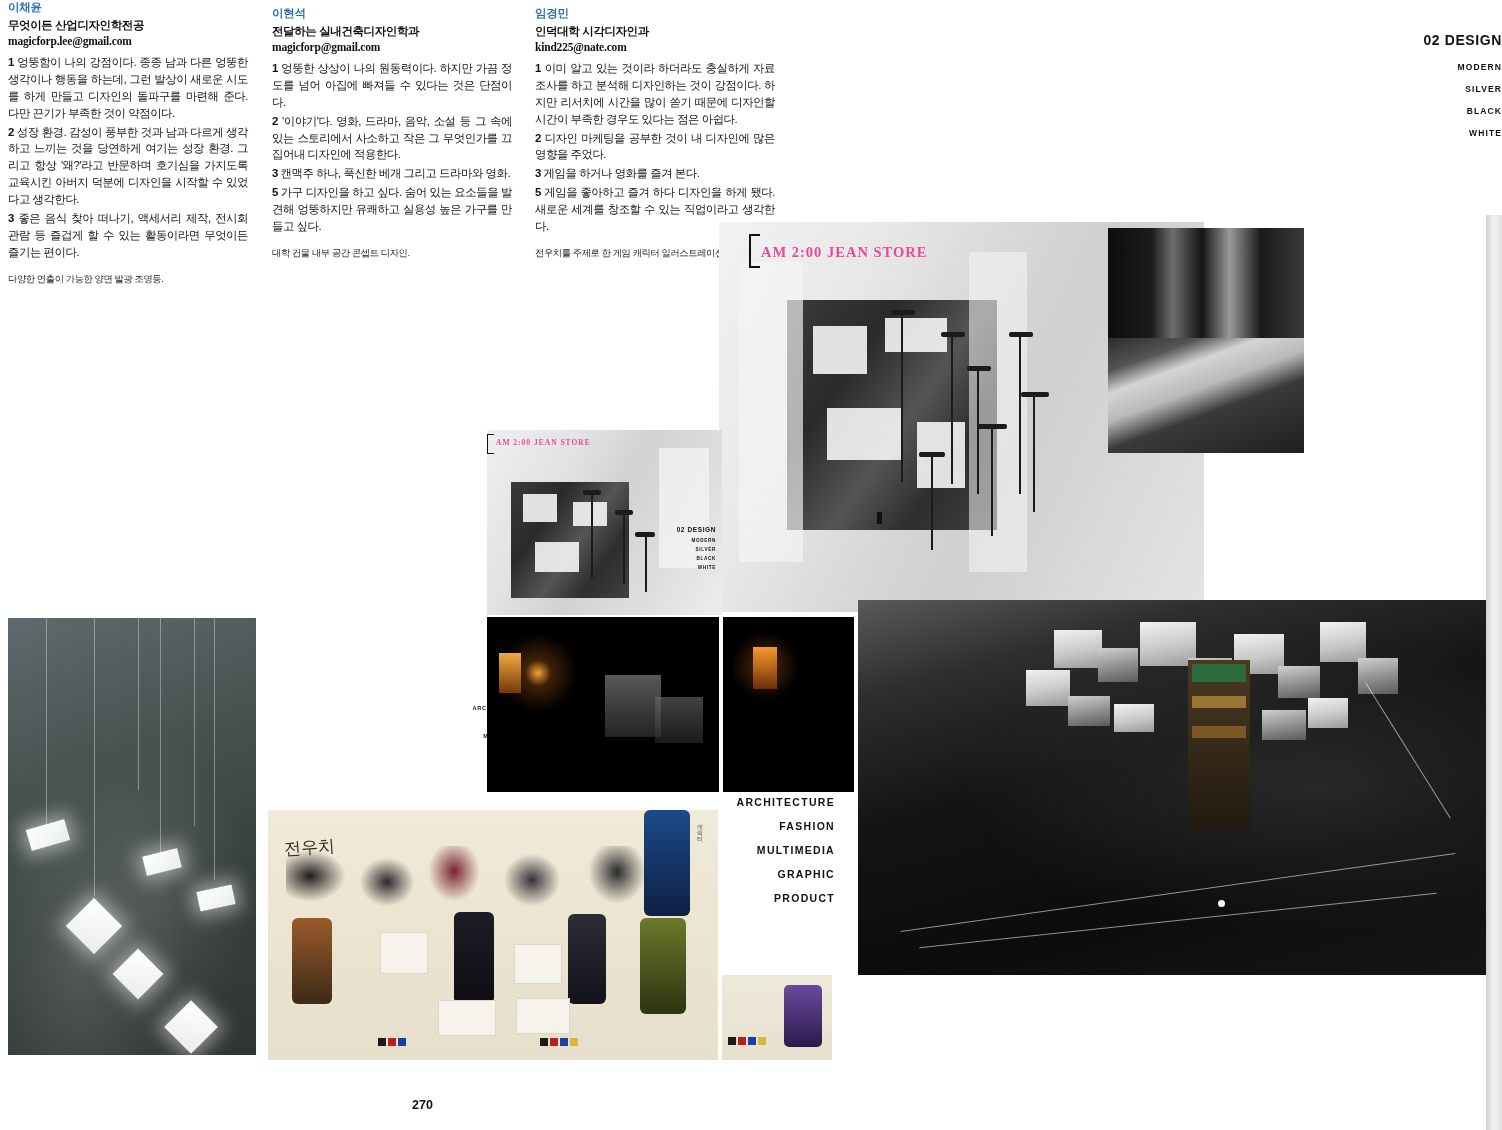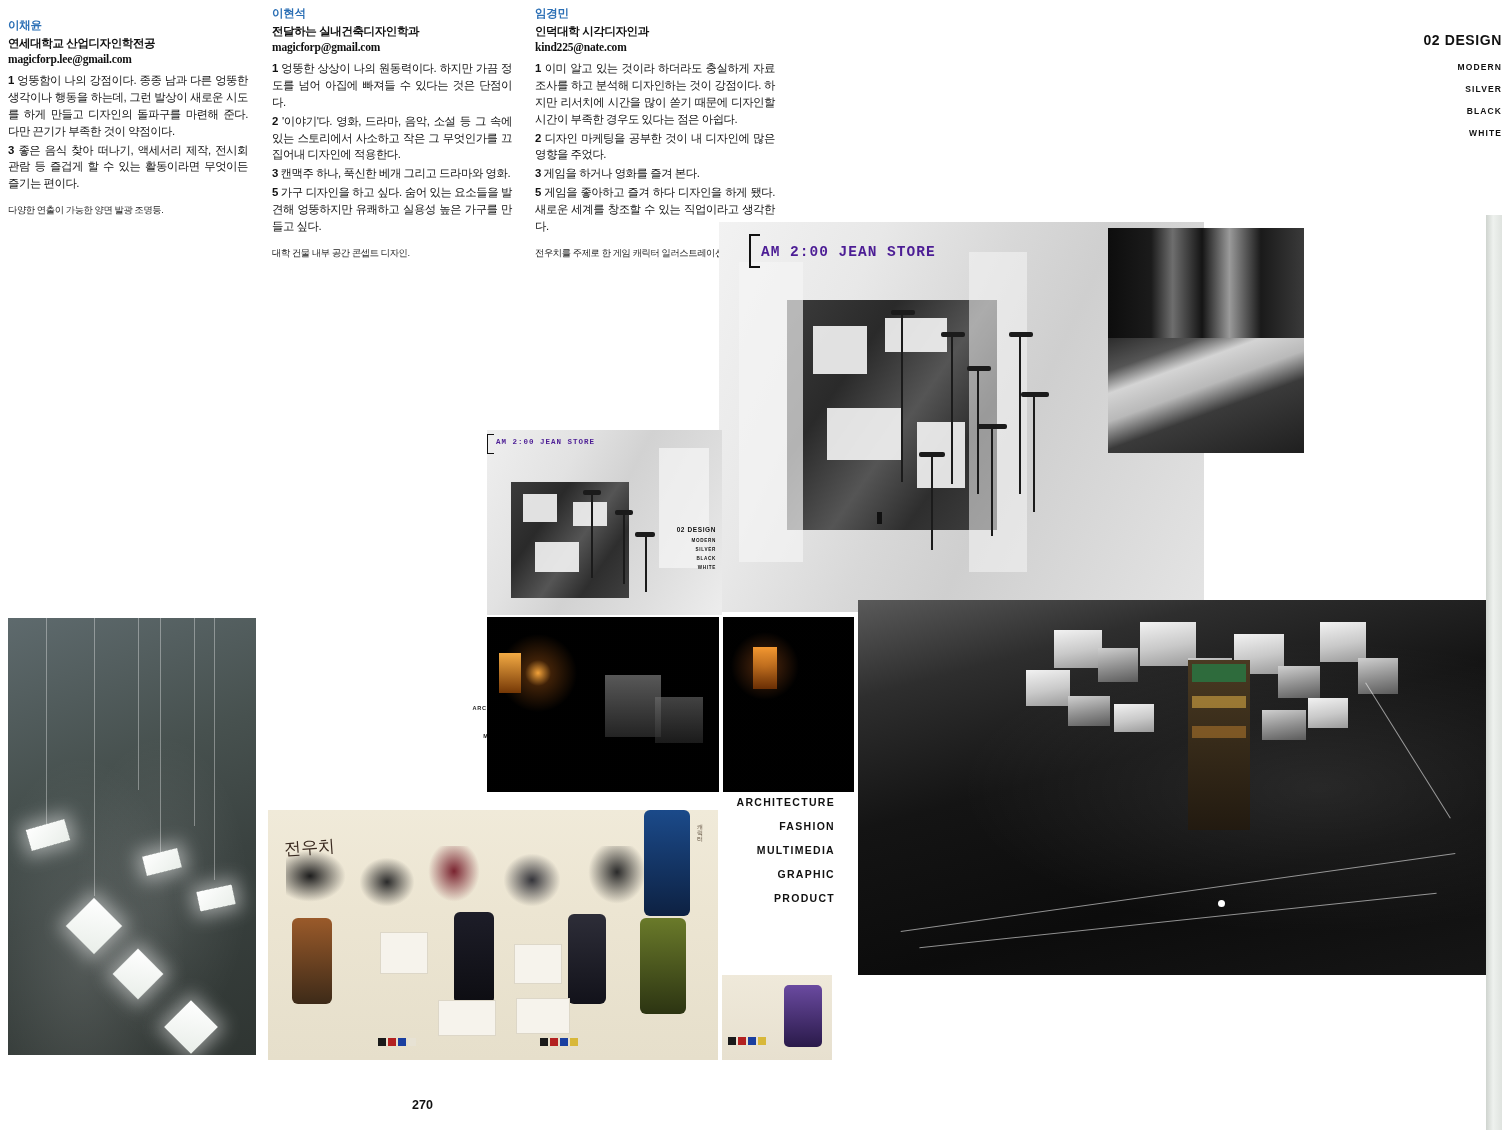--- a/index.html
+++ b/index.html
@@ -2,21 +2,21 @@
 <html><head>
 <meta charset="utf-8">
 <style>
   html,body{margin:0;padding:0;background:#ffffff;}
   body{width:1502px;height:1130px;position:relative;overflow:hidden;
        font-family:"Liberation Sans", sans-serif;color:#111;}
   .page{position:absolute;left:0;top:0;width:1502px;height:1130px;background:#fff;}
 
   
   .col{position:absolute;width:240px;}
-  .col1{left:8px;top:18px;}
+  .col1{left:8px;top:0;}
   .col2{left:272px;top:6px;}
   .col3{left:535px;top:6px;}
 
   .name{font-size:11.5px;font-weight:bold;color:#2b6fb5;margin:0 0 3px 0;letter-spacing:-0.3px;}
   .dept{font-size:11.5px;font-weight:bold;color:#111;margin:0 0 2px 0;letter-spacing:-0.4px;}
   .mail{font-family:"Liberation Serif", serif;font-size:11.5px;font-weight:bold;color:#111;margin:0 0 7px 0;letter-spacing:-0.2px;}
 
   .para{font-size:11.4px;line-height:1.48;letter-spacing:-0.45px;margin:0 0 2px 0;text-align:justify;}
   .para b{font-weight:bold;}
   .num{font-weight:bold;}
@@ -35,22 +35,22 @@
   .cord{position:absolute;width:1px;background:rgba(255,255,255,0.35);top:0;}
   .shade{position:absolute;background:linear-gradient(145deg,#ffffff,#e9eee9);
           box-shadow:0 0 18px 6px rgba(255,255,255,0.45);}
   .shade.d{transform:rotate(45deg);}
 
   
   #jean-top{left:719px;top:222px;width:485px;height:390px;background:#ffffff;}
   #jean-top-photo{position:absolute;left:0;top:0;width:485px;height:390px;
      background:
        linear-gradient(115deg,#f2f2f2 0%,#e8e8e8 25%,#d8d8d8 45%,#cfcfcf 60%,#e4e4e4 100%);}
-  .jt-label{position:absolute;font-family:Liberation Mono, monospace;font-weight:bold;
-     letter-spacing:1px;color:#4c1d95;}
+  .jt-label{position:absolute;font-family:Liberation Serif, serif;font-weight:bold;
+     letter-spacing:1px;color:#ec4899;}
 
   .dark-plan{position:absolute;background:
       linear-gradient(125deg,#3b3b3b 0%,#2a2a2a 30%,#555 55%,#2e2e2e 75%,#404040 100%);}
   .light-block{position:absolute;background:rgba(245,245,245,0.9);}
   .pole{position:absolute;background:#1b1b1b;width:2px;}
   .pole-head{position:absolute;background:#1b1b1b;height:5px;border-radius:2px;}
 
   
   #int-a{left:1108px;top:228px;width:196px;height:115px;
      background:linear-gradient(90deg,#0d0d0d 0%,#1b1b1b 22%,#6e6e6e 33%,#141414 48%,#9a9a9a 62%,#1a1a1a 78%,#3a3a3a 100%);}
@@ -104,23 +104,24 @@
 
   .pageno{position:absolute;left:412px;top:1098px;font-size:12.5px;font-weight:bold;color:#111;}
 </style>
 </head>
 <body>
 
 <div class="page">
 
   <div class="col col1">
     <div class="name">이채윤</div>
-    <div class="dept">연세대학교 산업디자인학전공</div>
+    <div class="dept">무엇이든 산업디자인학전공</div>
     <div class="mail">magicforp.lee@gmail.com</div>
     <p class="para"><b class="num">1</b> 엉뚱함이 나의 강점이다. 종종 남과 다른 엉뚱한 생각이나 행동을 하는데, 그런 발상이 새로운 시도를 하게 만들고 디자인의 돌파구를 마련해 준다. 다만 끈기가 부족한 것이 약점이다.</p>
+    <p class="para"><b class="num">2</b> 성장 환경. 감성이 풍부한 것과 남과 다르게 생각하고 느끼는 것을 당연하게 여기는 성장 환경. 그리고 항상 '왜?'라고 반문하며 호기심을 가지도록 교육시킨 아버지 덕분에 디자인을 시작할 수 있었다고 생각한다.</p>
     <p class="para"><b class="num">3</b> 좋은 음식 찾아 떠나기, 액세서리 제작, 전시회 관람 등 즐겁게 할 수 있는 활동이라면 무엇이든 즐기는 편이다.</p>
     <div class="caption">다양한 연출이 가능한 양면 발광 조명등.</div>
   </div>
 
   <div class="col col2">
     <div class="name">이현석</div>
     <div class="dept">전달하는 실내건축디자인학과</div>
     <div class="mail">magicforp@gmail.com</div>
     <p class="para"><b class="num">1</b> 엉뚱한 상상이 나의 원동력이다. 하지만 가끔 정도를 넘어 아집에 빠져들 수 있다는 것은 단점이다.</p>
     <p class="para"><b class="num">2</b> '이야기'다. 영화, 드라마, 음악, 소설 등 그 속에 있는 스토리에서 사소하고 작은 그 무엇인가를 끄집어내 디자인에 적용한다.</p>

